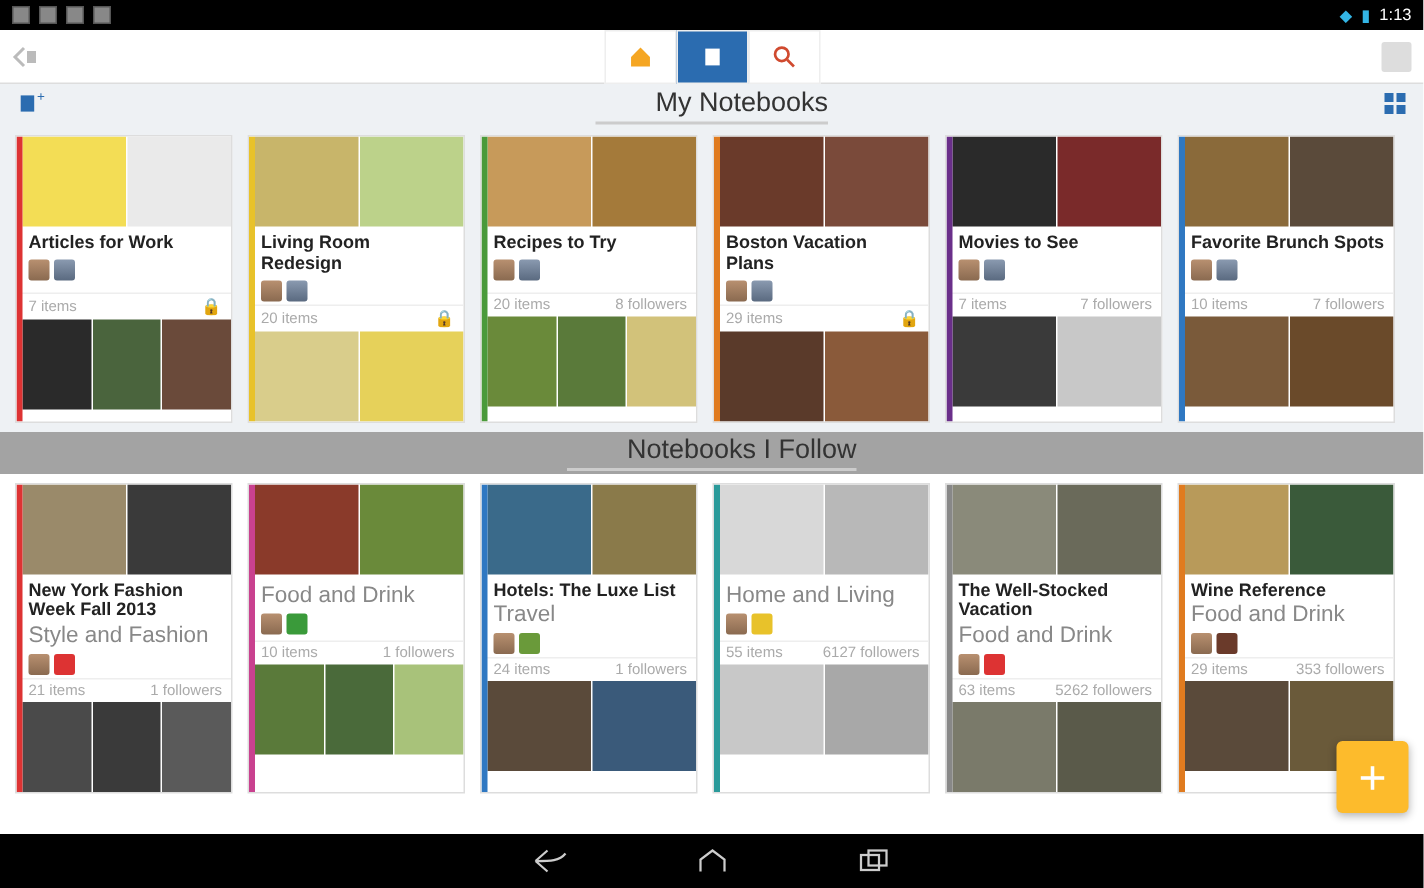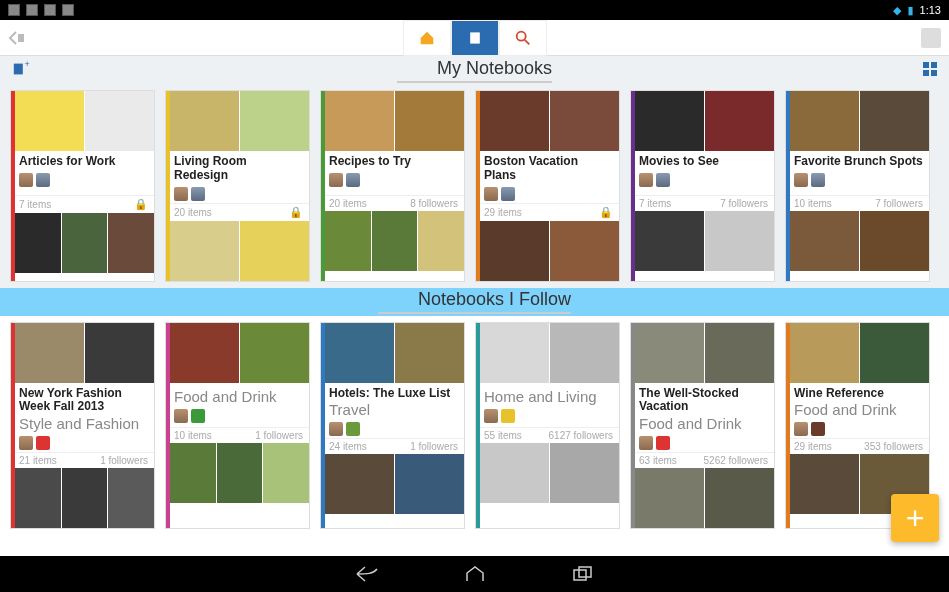--- a/index.html
+++ b/index.html
@@ -17,21 +17,21 @@
   .toolbar .back { width:36px; display:flex; align-items:center; justify-content:center; color:#999; font-size:18px; }
   .toolbar .center { position:absolute; left:50%; transform:translateX(-50%); display:flex; }
   .toolbar .tab { width:48px; height:36px; display:flex; align-items:center; justify-content:center; border:1px solid #eee; background:#fff; }
   .toolbar .tab.home { color:#f5a623; }
   .toolbar .tab.active { background:#2b6cb0; color:#fff; }
   .toolbar .tab.search { color:#d04a2f; }
   .toolbar .rightbox { margin-left:auto; margin-right:8px; width:20px; height:20px; background:#ddd; border-radius:2px; }
 
   
   .section-head { height:28px; display:flex; align-items:center; justify-content:center; position:relative; background:#eef1f4; }
-  .section-head.plain { background:#7dd3fc; }
+  .section-head.plain { background:#a3a3a3; }
   .section-head h2 { font-size:18px; font-weight:400; color:#333; border-bottom:2px solid #ccc; padding-bottom:2px;padding-left:40px; }
   .section-head .left-ic { position:absolute; left:12px; top:4px; color:#2b6cb0; font-size:16px; }
   .section-head .right-ic { position:absolute; right:12px; top:6px; display:grid; grid-template-columns:6px 6px; grid-template-rows:6px 6px; gap:2px; }
   .section-head .right-ic span { background:#2b6cb0; }
 
   
   .scroll { background:#eef1f4; padding:6px 10px; overflow:hidden; }
   .scroll.plain { background:#fff; }
   .row { display:flex; gap:10px; }
   .card { width:145px; background:#fff; border:1px solid #ddd; display:flex; flex-direction:column; position:relative; overflow:hidden; }

